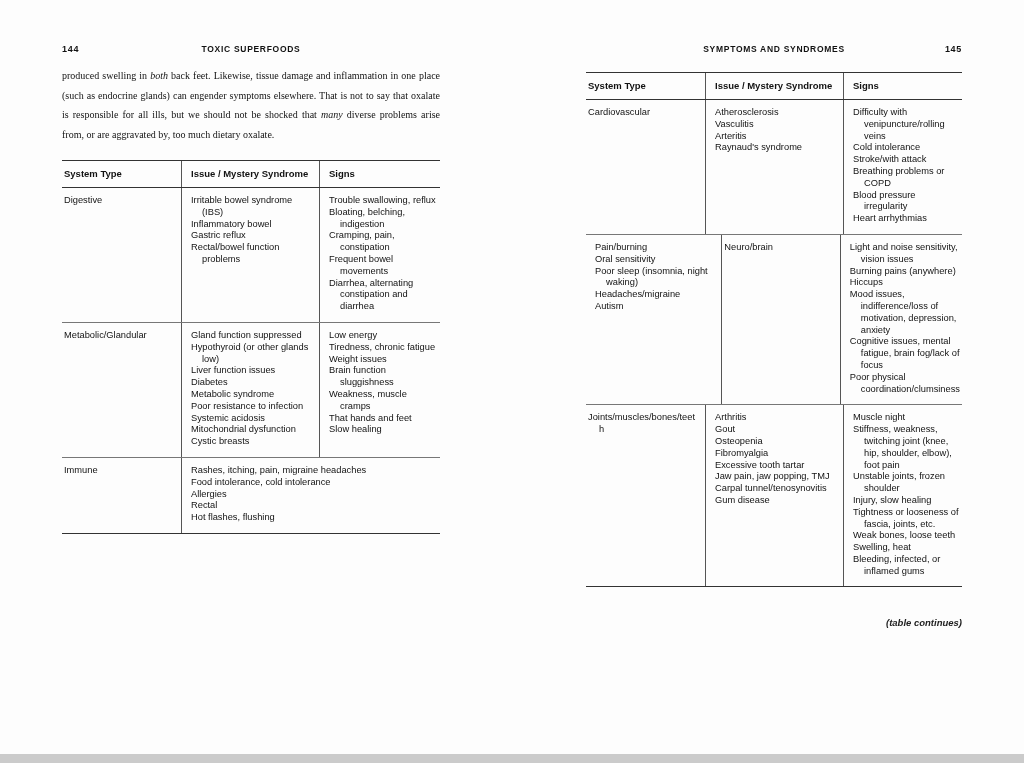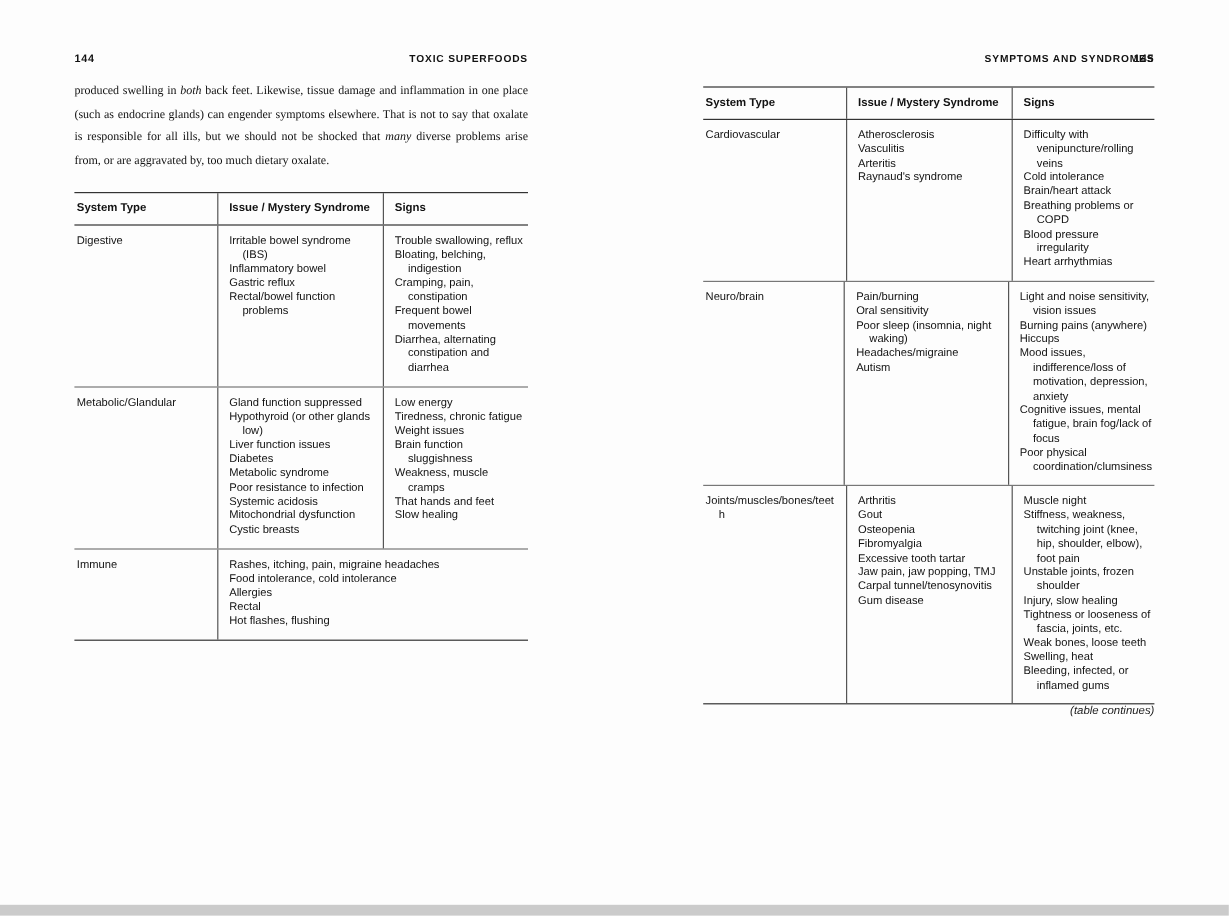--- a/index.html
+++ b/index.html
@@ -15,21 +15,21 @@
   .page.left  { left: 62px;  width: 378px; }
   .page.right { left: 586px; width: 376px; }
 
   .running-header {
     position: absolute; top: 44px; left: 0; right: 0;
     height: 12px; font-size: 8.5px; font-weight: 700; letter-spacing: 0.7px;
   }
   .pagenum { position: absolute; top: 0; font-size: 9px; font-weight: 700; }
   .page.left  .pagenum { left: 0; }
   .page.right .pagenum { right: 0; }
-  .rh-title { position: absolute; left: 0; right: 0; text-align: right; }
+  .rh-title { position: absolute; left: 0; right: 0; text-align: center; }
 
   .intro {
     margin-top: 66px;
     font-family: "Liberation Serif", serif;
     font-size: 10px; line-height: 19.5px;
     text-align: justify;
   }
   .intro em { font-style: italic; }
 
   .table-title {
@@ -52,24 +52,26 @@
   .tc { font-size: 9.3px; line-height: 11.8px; overflow-wrap: break-word; }
   .th { font-weight: 700; font-size: 9.5px; line-height: 12px; padding: 7px 8px 7px 9px; }
   .td { padding: 7px 8px 9px 9px; }
   .c0 { width: 120px; border-right: 1px solid #555; padding-left: 2px; }
   .c1 { width: 138px; border-right: 1px solid #555; }
   .c2 { flex: 1; padding-right: 2px; }
 
   .item { padding-left: 11px; text-indent: -11px; }
 
   .continues {
+    margin-top: 30px;
     text-align: right;
     font-style: italic;
     font-size: 9.5px;
     color: #222;
+    font-weight: bold;
   }
 
   .bottom-strip {
     position: absolute; left: 0; bottom: 0;
     width: 1024px; height: 9px;
     background: #cbcbcb;
   }
 </style>
 </head>
 <body>
@@ -164,36 +166,36 @@
           </div>
           <div class="tc td c1">
             <div class="item">Atherosclerosis</div>
             <div class="item">Vasculitis</div>
             <div class="item">Arteritis</div>
             <div class="item">Raynaud's syndrome</div>
           </div>
           <div class="tc td c2">
             <div class="item">Difficulty with venipuncture/rolling veins</div>
             <div class="item">Cold intolerance</div>
-            <div class="item">Brain/heart attack</div>
+            <div class="item">Stroke/with attack</div>
             <div class="item">Breathing problems or COPD</div>
             <div class="item">Blood pressure irregularity</div>
             <div class="item">Heart arrhythmias</div>
           </div>
         </div>
         <div class="trow">
-          <div class="tc td c0">
-            <div class="item">Neuro/brain</div>
-          </div>
           <div class="tc td c1">
             <div class="item">Pain/burning</div>
             <div class="item">Oral sensitivity</div>
             <div class="item">Poor sleep (insomnia, night waking)</div>
             <div class="item">Headaches/migraine</div>
             <div class="item">Autism</div>
+          </div>
+          <div class="tc td c0">
+            <div class="item">Neuro/brain</div>
           </div>
           <div class="tc td c2">
             <div class="item">Light and noise sensitivity, vision issues</div>
             <div class="item">Burning pains (anywhere)</div>
             <div class="item">Hiccups</div>
             <div class="item">Mood issues, indifference/loss of motivation, depression, anxiety</div>
             <div class="item">Cognitive issues, mental fatigue, brain fog/lack of focus</div>
             <div class="item">Poor physical coordination/clumsiness</div>
           </div>
         </div>

